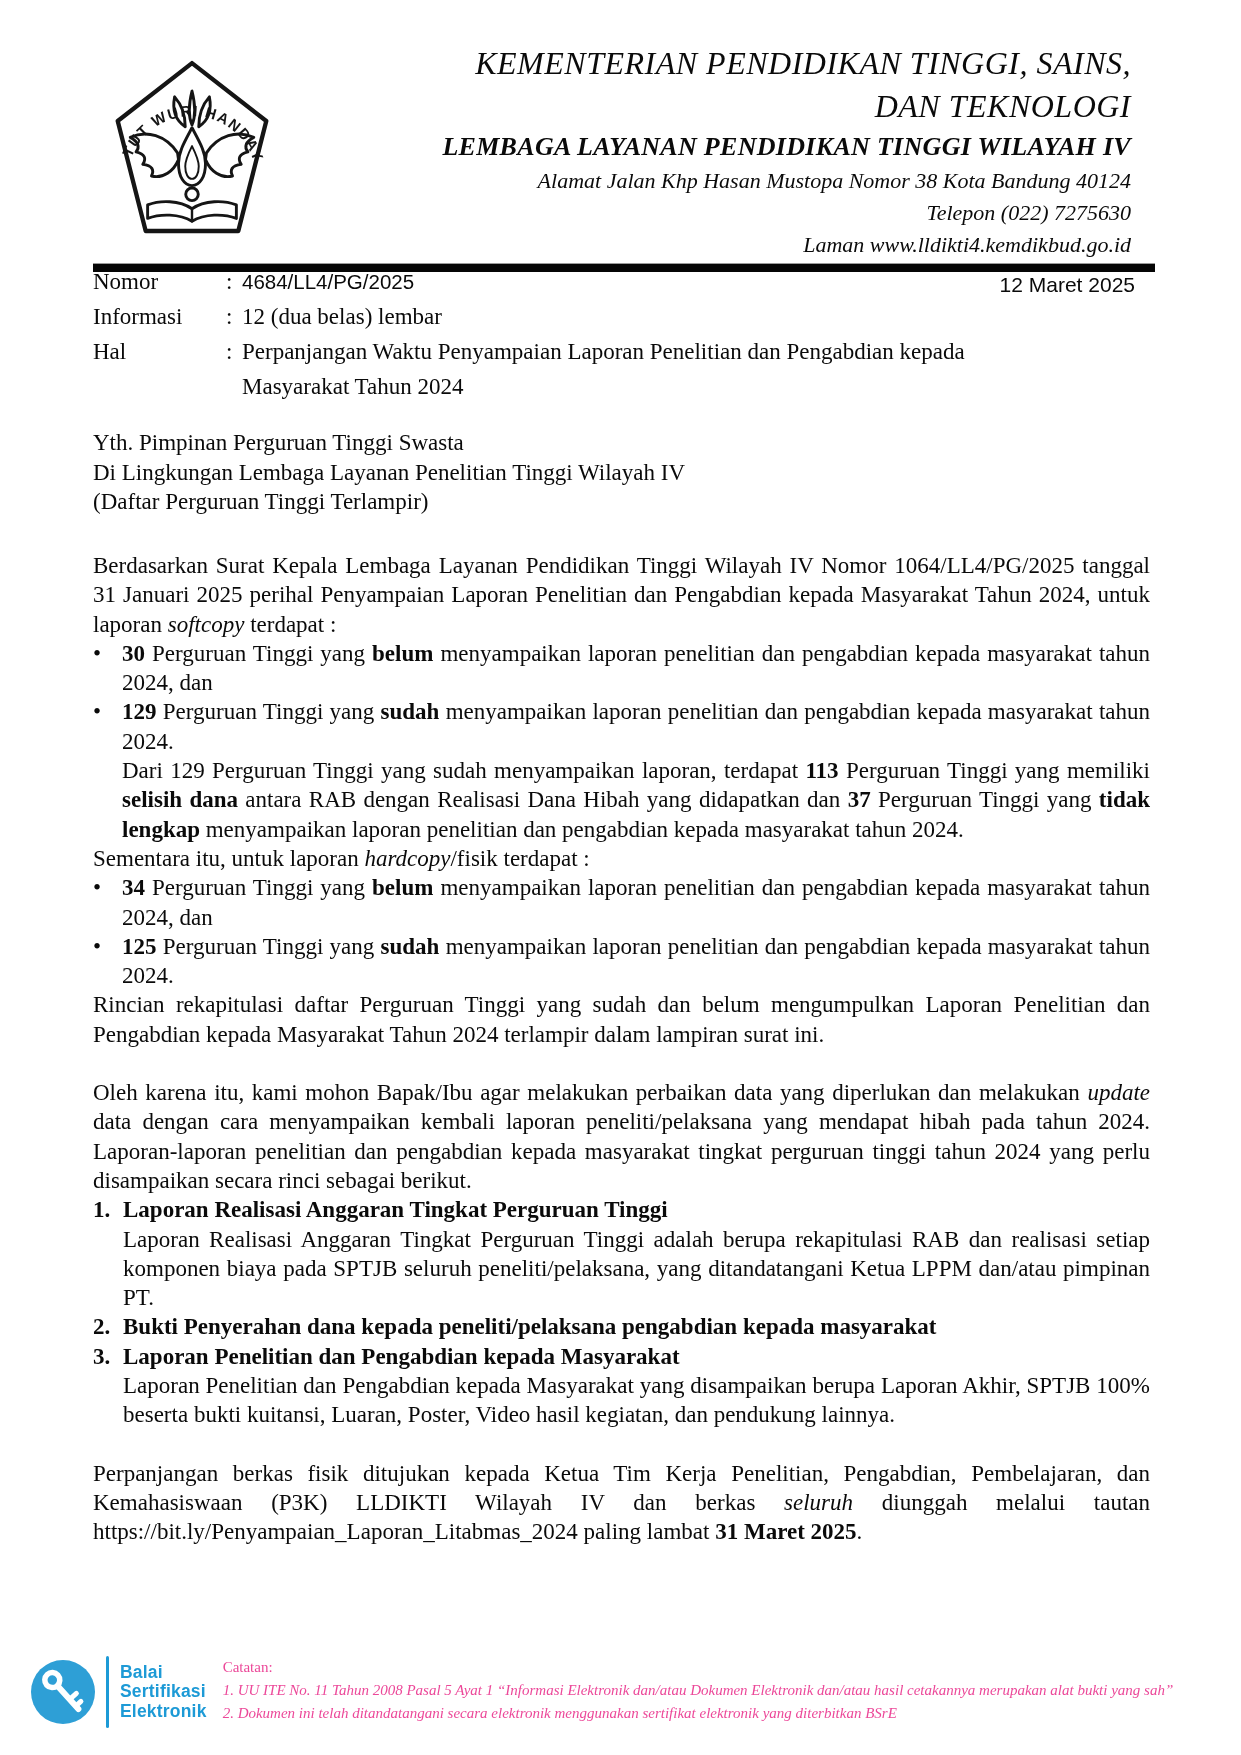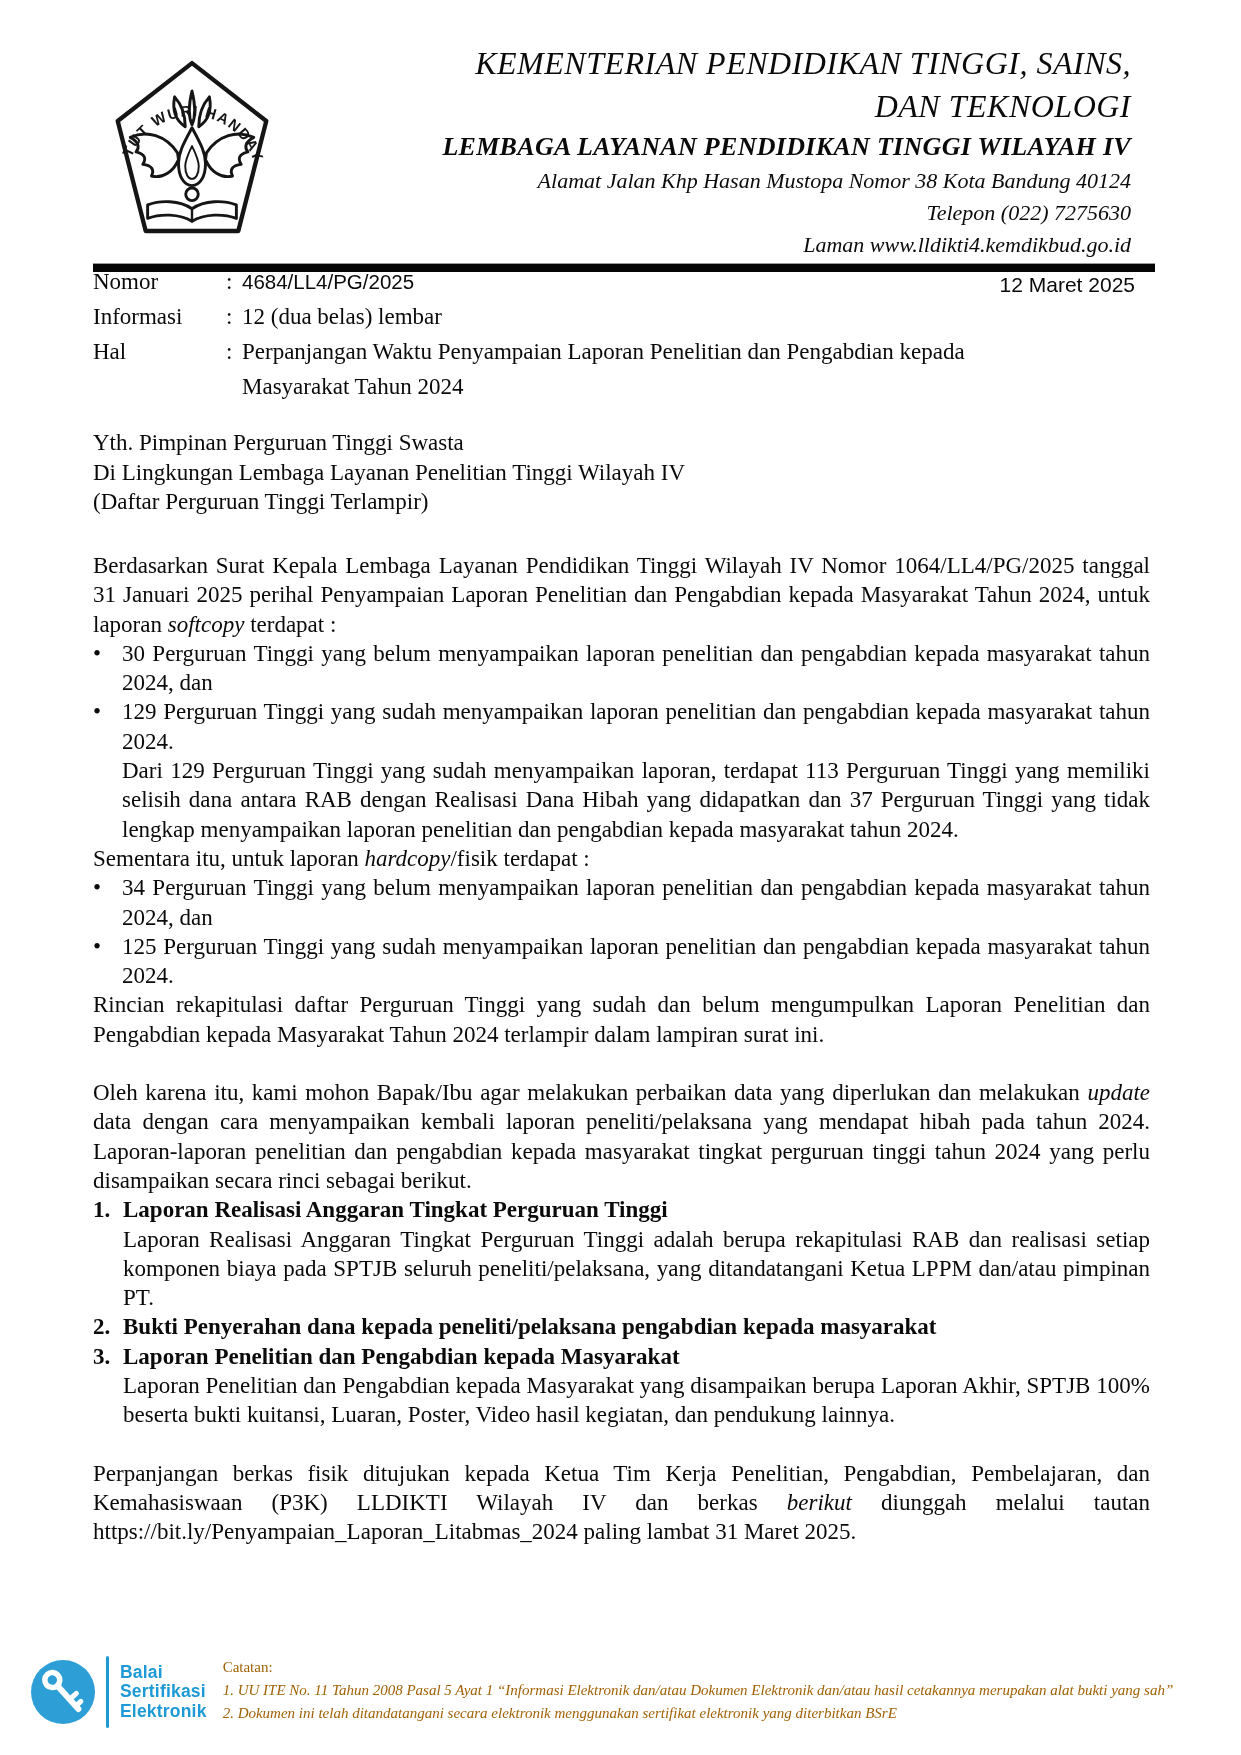--- a/index.html
+++ b/index.html
@@ -48,30 +48,30 @@
   .gap-before { margin-top:29px !important; }
   .indent { margin-left:29px !important; }
   .bullet { display:flex; }
   .bullet-marker { width:29px; flex:none; text-align:left; }
   .bullet-text { flex:1; text-align:justify; }
   .numbered { display:flex; }
   .num-marker { width:30px; flex:none; font-weight:bold; }
   .num-content { flex:1; }
   .num-heading { font-weight:bold; text-align:left; }
   .num-body { text-align:justify; }
-  .b { font-weight:normal; }
+  .b { font-weight:bold; }
   .i { font-style:italic; }
 
   
   .footer { position:absolute; left:30px; top:1656px; right:24px; display:flex; }
   .bsre { display:flex; align-items:center; flex:none; }
   .bsre-mark { width:66px; height:66px; flex:none; }
   .bsre-divider { width:3px; height:72px; margin:0 11px 0 10px; border-radius:2px; flex:none; }
   .bsre-name { font-family:"Liberation Sans", sans-serif; font-weight:bold; font-size:17.5px; line-height:19.5px; letter-spacing:0.2px; }
-  .notes { margin-left:16px; font-size:15px; line-height:23px; color:#a16207; }
+  .notes { margin-left:16px; font-size:15px; line-height:23px; color:#ec4899; }
   .notes .note-line { white-space:nowrap;font-style:italic; }
 </style>
 </head>
 <body>
 
 <div class="page">
 
   <header class="kop">
     <div class="kop-logo">
       <svg viewBox="0 0 170 190" xmlns="http://www.w3.org/2000/svg">
@@ -171,21 +171,21 @@
           <div class="num-heading">Bukti Penyerahan dana kepada peneliti/pelaksana pengabdian kepada masyarakat</div>
         </div>
       </div>
       <div class="numbered">
         <span class="num-marker">3.</span>
         <div class="num-content">
           <div class="num-heading">Laporan Penelitian dan Pengabdian kepada Masyarakat</div>
           <div class="num-body"><span>Laporan Penelitian dan Pengabdian kepada Masyarakat yang disampaikan berupa Laporan Akhir, SPTJB 100% beserta bukti kuitansi, Luaran, Poster, Video hasil kegiatan, dan pendukung lainnya.</span></div>
         </div>
       </div>
-      <p class="paragraph gap-before"><span>Perpanjangan berkas fisik ditujukan kepada Ketua Tim Kerja Penelitian, Pengabdian, Pembelajaran, dan Kemahasiswaan (P3K) LLDIKTI Wilayah IV dan berkas </span><span class="i">berikut</span><span> diunggah melalui tautan https://bit.ly/Penyampaian_Laporan_Litabmas_2024 paling lambat </span><span class="b">31 Maret 2025</span><span>.</span></p>
+      <p class="paragraph gap-before"><span>Perpanjangan berkas fisik ditujukan kepada Ketua Tim Kerja Penelitian, Pengabdian, Pembelajaran, dan Kemahasiswaan (P3K) LLDIKTI Wilayah IV dan berkas </span><span class="i">seluruh</span><span> diunggah melalui tautan https://bit.ly/Penyampaian_Laporan_Litabmas_2024 paling lambat </span><span class="b">31 Maret 2025</span><span>.</span></p>
     </section>
 
   <footer class="footer">
     <div class="bsre">
       <svg class="bsre-mark" viewBox="0 0 66 66" xmlns="http://www.w3.org/2000/svg">
         <circle id="bsre-circle" cx="33" cy="33" r="32" fill="#2e9fd6"></circle>
         <g transform="rotate(-42 33 33)" stroke="#ffffff" fill="none" stroke-linecap="round">
           <circle cx="33" cy="17" r="7.5" stroke-width="5.5"></circle>
           <line x1="33" y1="25" x2="33" y2="56" stroke-width="6"></line>
           <line x1="33" y1="43" x2="42" y2="43" stroke-width="5"></line>

